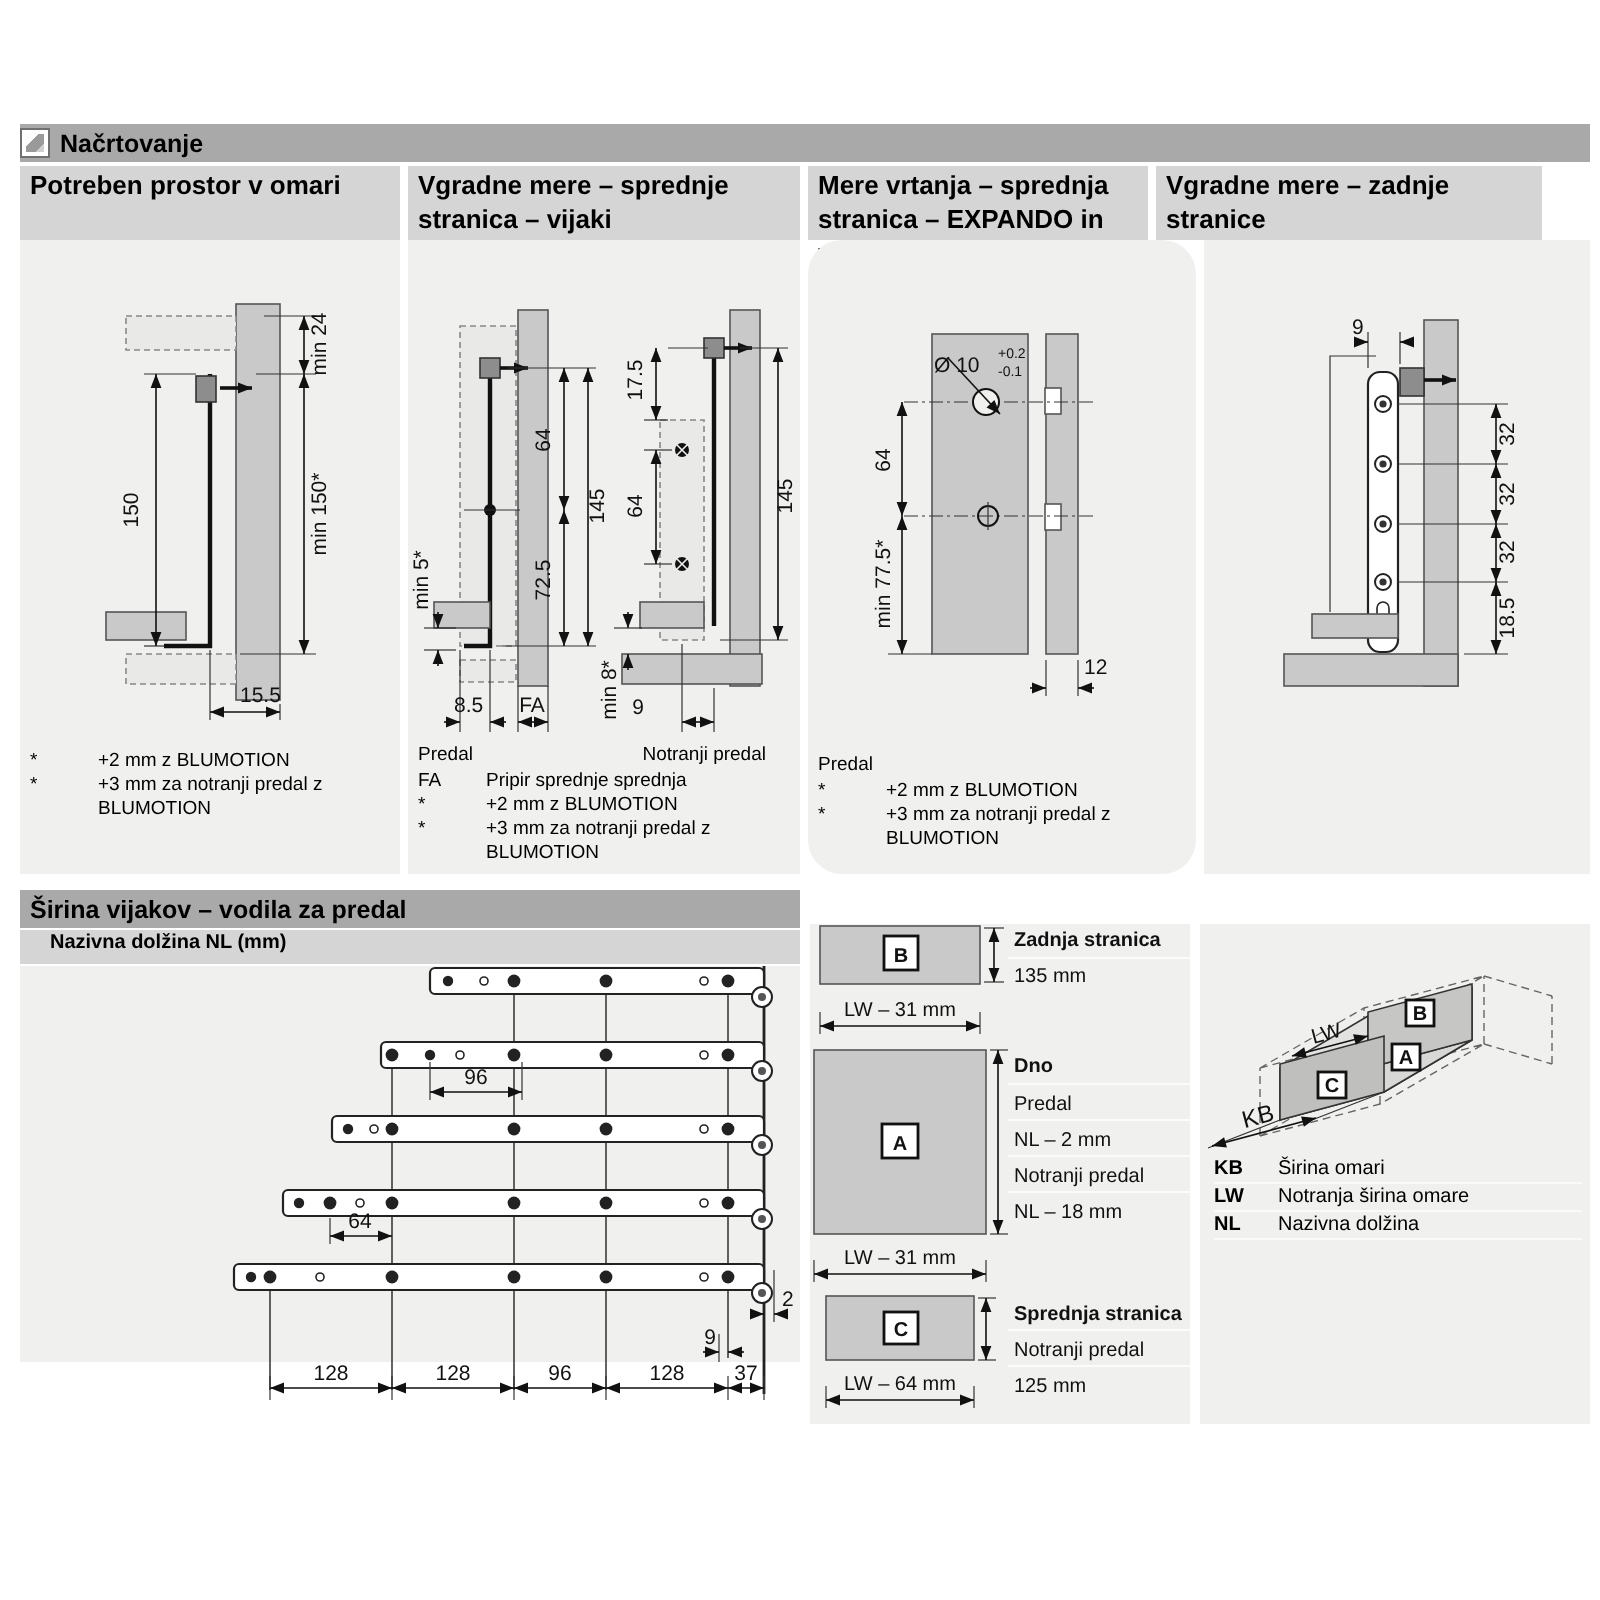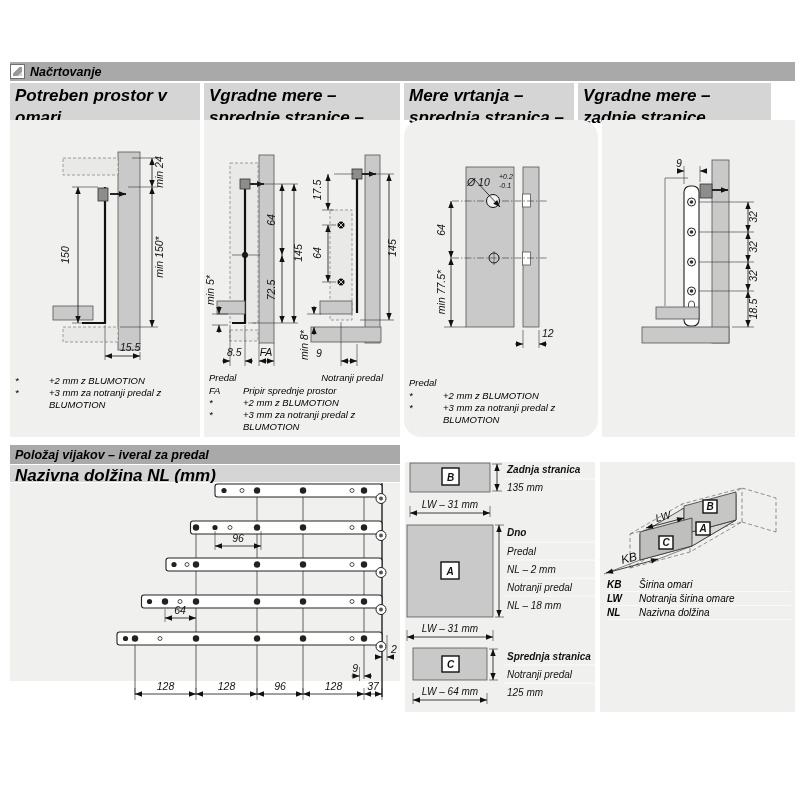--- a/index.html
+++ b/index.html
@@ -1,36 +1,36 @@
 <!DOCTYPE html>
 <html><head>
 <meta charset="utf-8">
 <style>
   html,body{margin:0;padding:0;background:#fff;}
   .page{position:relative;width:800px;height:800px;background:#fff;
-        font-family:"Liberation Sans",sans-serif;color:#000;overflow:hidden;font-style:italic;}
+        font-family:"Liberation Sans",sans-serif;color:#000;overflow:hidden;}
   .bar{position:absolute;height:19px;background:#a9a9a9;display:flex;align-items:center;
        gap:5px;font-weight:bold;font-size:12.5px;}
   .bar .ic{width:15px;height:15px;background:#fff;border:1px solid #707070;
            box-sizing:border-box;position:relative;flex:0 0 auto;}
   .ic-pencil::after{content:"";position:absolute;inset:2px;
            background:linear-gradient(135deg,#fdfdfd 35%,#9a9a9a 36%,#9a9a9a 75%,#cfcfcf 76%);}
   .ic-saw::after{content:"";position:absolute;inset:2px;background:#9a9a9a;
            clip-path:polygon(0 100%,100% 20%,100% 100%);}
   .colhead{position:absolute;top:83px;height:37px;background:#d5d5d5;font-weight:bold;
-           font-size:17px;line-height:1.3;padding:2px 5px;box-sizing:border-box;}
+           font-size:13px;line-height:1.3;padding:2px 5px;box-sizing:border-box;}
   .colbody{position:absolute;top:120px;height:317px;background:#f0f0ef;}
   .diag{position:absolute;left:0;top:0;}
   .fn{position:absolute;left:5px;right:3px;font-size:9.5px;line-height:1.26;}
   .fnrow{display:flex;}
   .fnsym{width:34px;flex:0 0 auto;}
   .lblrow{display:flex;margin-bottom:1px;}
   .lblright{margin-left:auto;padding-right:14px;}
   .subhead{position:absolute;left:10px;top:465px;width:390px;height:17px;background:#d5d5d5;
-           font-weight:bold;font-size:17px;padding:1px 5px;box-sizing:border-box;}
+           font-weight:bold;font-size:10px;padding:1px 15px;box-sizing:border-box;}
   .railsbody{position:absolute;left:10px;top:483px;width:390px;height:198px;background:#f0f0ef;}
   .rail-num{position:absolute;left:14px;font-size:12px;}
   .cutleft{position:absolute;left:405px;top:462px;width:190px;height:250px;background:#f0f0ef;}
   .cutright{position:absolute;left:600px;top:462px;width:195px;height:250px;background:#f0f0ef;}
   .legend{position:absolute;left:7px;top:116px;right:4px;font-size:10px;}
   .legrow{display:flex;border-bottom:1px solid #fafaf9;padding:1px 0;}
   .legab{width:32px;font-weight:bold;flex:0 0 auto;}
   
   svg .dim{stroke:#111;stroke-width:.8;fill:none;}
   svg .ext{stroke:#333;stroke-width:.6;fill:none;}
@@ -67,21 +67,21 @@
         </marker>
     </defs>
   </svg>
 
   <div class="bar" style="left:10px;top:62px;width:785px;">
     <span class="ic ic-pencil"></span>
     <span>Načrtovanje</span>
   </div>
 
   <div class="colhead" style="left:10px;width:190px;">Potreben prostor v omari</div>
-  <div class="colhead" style="left:204px;width:196px;">Vgradne mere – sprednje stranice – vijaki</div>
+  <div class="colhead" style="left:204px;width:196px;">Vgradne mere – sprednje stranica – vijaki</div>
   <div class="colhead" style="left:404px;width:170px;">Mere vrtanja – sprednja stranica – EXPANDO in vtisno montažo</div>
   <div class="colhead" style="left:578px;width:193px;">Vgradne mere – zadnje stranice</div>
 
   <div class="colbody" style="left:10px;width:190px;">
     <svg class="diag" width="190" height="255" viewBox="0 0 190 255">
       <rect class="panel" x="108" y="32" width="22" height="198"></rect>
       <rect class="dashpanel" x="53" y="38" width="55" height="17"></rect>
       <rect class="dashpanel" x="53" y="207" width="55" height="15"></rect>
       <rect class="panel" x="43" y="186" width="40" height="14"></rect>
       <path class="thick" d="M95 67 V203 H72"></path>
@@ -198,21 +198,21 @@
       <text class="dt" x="104" y="225" text-anchor="middle" transform="rotate(-90 104 225)">min 8*</text>
       <text class="dt" x="115" y="237" text-anchor="middle">9</text>
     </svg>
     <div class="fn" style="top:252px;">
       <div class="lblrow">
         <span>Predal</span>
         <span class="lblright">Notranji predal</span>
       </div>
       <div class="fnrow">
           <span class="fnsym">FA</span>
-          <span>Pripir sprednje prostor</span>
+          <span>Pripir sprednje sprednja</span>
         </div>
       <div class="fnrow">
           <span class="fnsym">*</span>
           <span>+2 mm z BLUMOTION</span>
         </div>
       <div class="fnrow">
           <span class="fnsym">*</span>
           <span>+3 mm za notranji predal z BLUMOTION</span>
         </div>
     </div>
@@ -304,21 +304,21 @@
       </g>
       <text class="dt" x="74" y="47">9</text>
       <text class="dt" x="155" y="97" text-anchor="middle" transform="rotate(-90 155 97)">32</text>
       <text class="dt" x="155" y="127" text-anchor="middle" transform="rotate(-90 155 127)">32</text>
       <text class="dt" x="155" y="156" text-anchor="middle" transform="rotate(-90 155 156)">32</text>
       <text class="dt" x="155" y="189" text-anchor="middle" transform="rotate(-90 155 189)">18.5</text>
     </svg>
   </div>
 
   <div class="bar" style="left:10px;top:445px;width:390px;padding-left:5px;box-sizing:border-box;">
-    <span>Položaj vijakov – iveral za predal</span>
+    <span>Širina vijakov – vodila za predal</span>
   </div>
   <div class="subhead">Nazivna dolžina NL (mm)</div>
 
   <div class="rail-num" style="top:481px;">350</div>
   <div class="rail-num" style="top:518px;">400</div>
   <div class="rail-num" style="top:555px;">450</div>
   <div class="rail-num" style="top:592px;">500</div>
   <div class="rail-num" style="top:629px;">550</div>
 
   <div class="railsbody">

